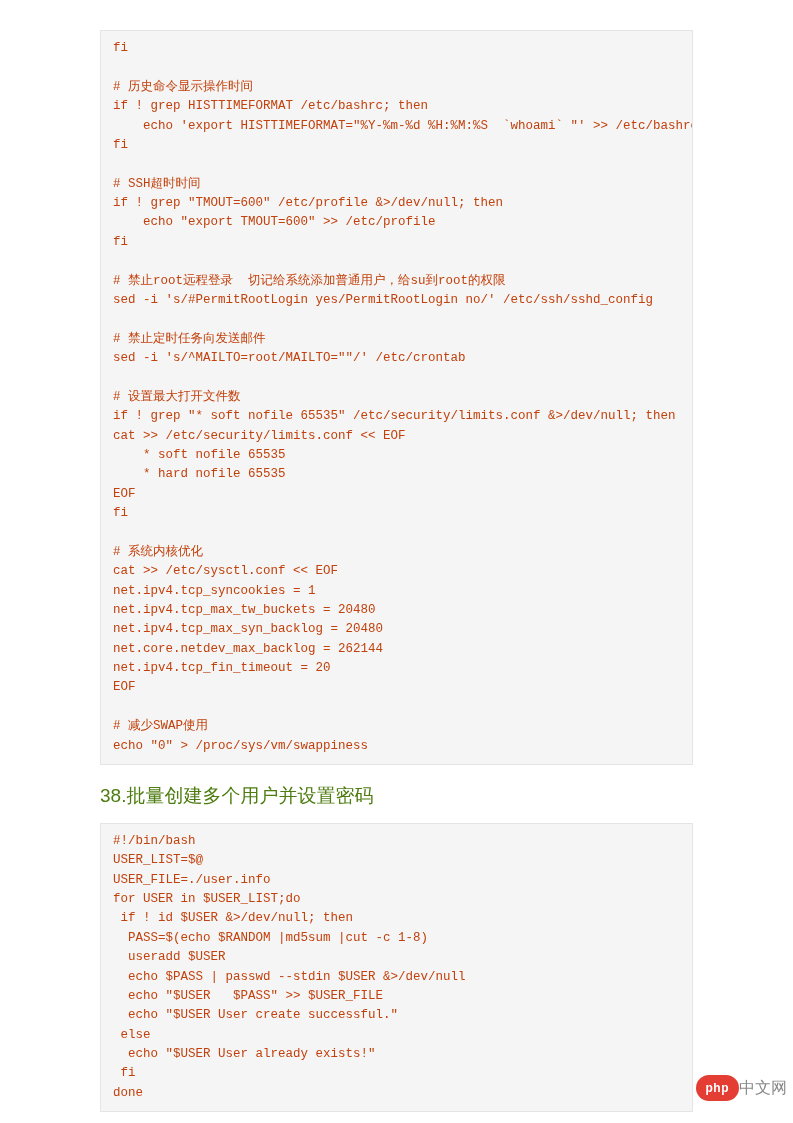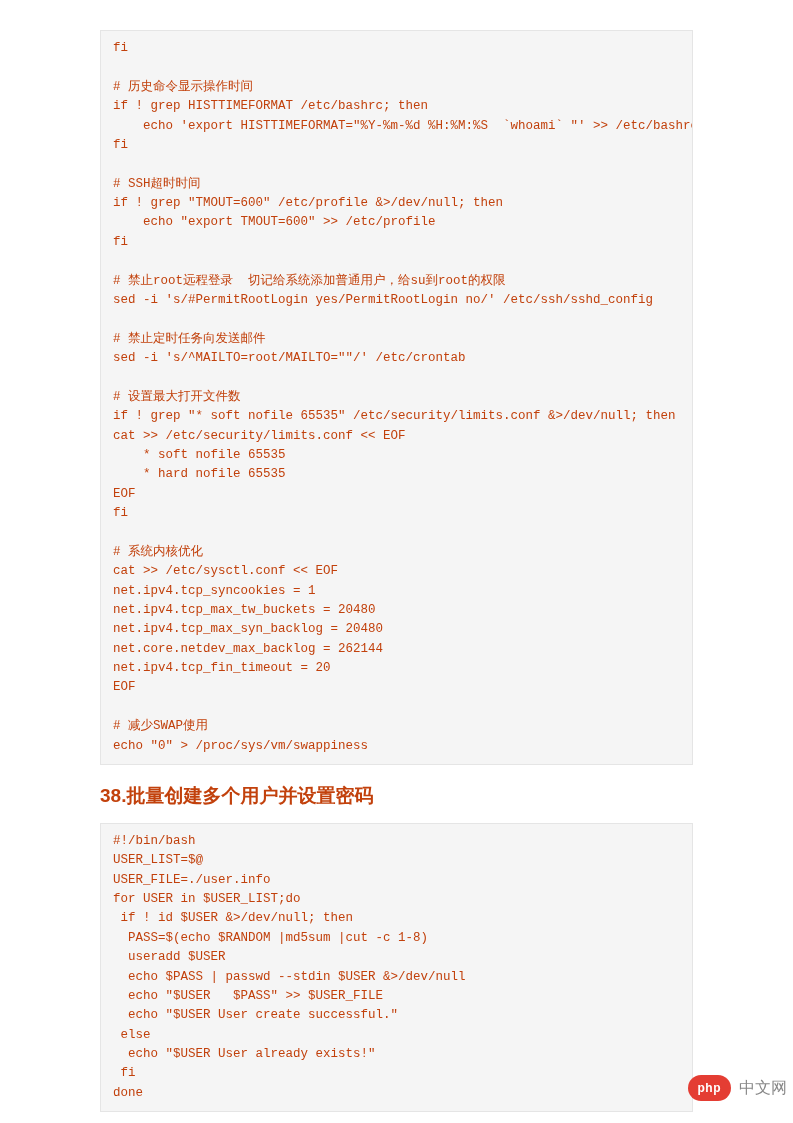--- a/index.html
+++ b/index.html
@@ -21,31 +21,31 @@
     font-family: Consolas, Menlo, "Courier New", monospace;
     font-size: 12.5px;
     line-height: 1.55;
     white-space: pre;
     overflow: hidden;
     margin: 0 0 18px 0;
     color: #c2410c;
   }
   h2.section-heading {
     font-size: 19px;
-    font-weight: 700;
+    font-weight: 400;
     margin: 10px 0 14px 0;
-    color: #c2410c;
+    color: #4d7c0f;
   }
   .watermark {
     position: fixed;
     right: 6px;
     bottom: 22px;
     display: flex;
     align-items: center;
-    gap: 8px;
+    gap: 0;
     z-index: 50;
   }
   .watermark .badge {
     background: #e43d33;
     color: #fff;
     font-family: Arial, sans-serif;
     font-size: 12px;
     font-weight: 700;
     padding: 6px 10px;
     border-radius: 13px;

